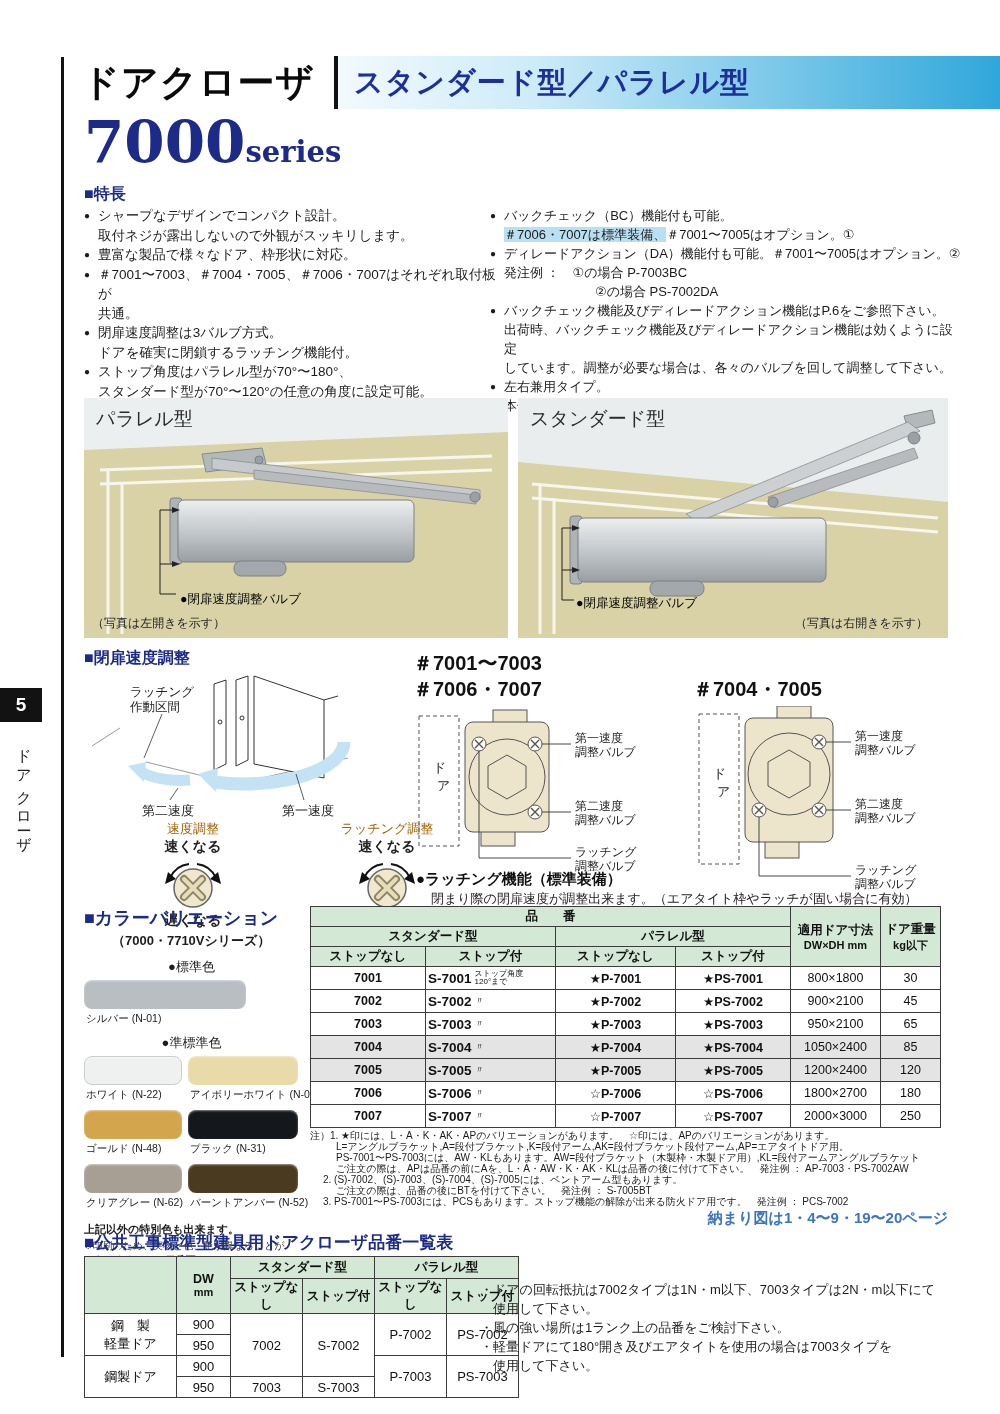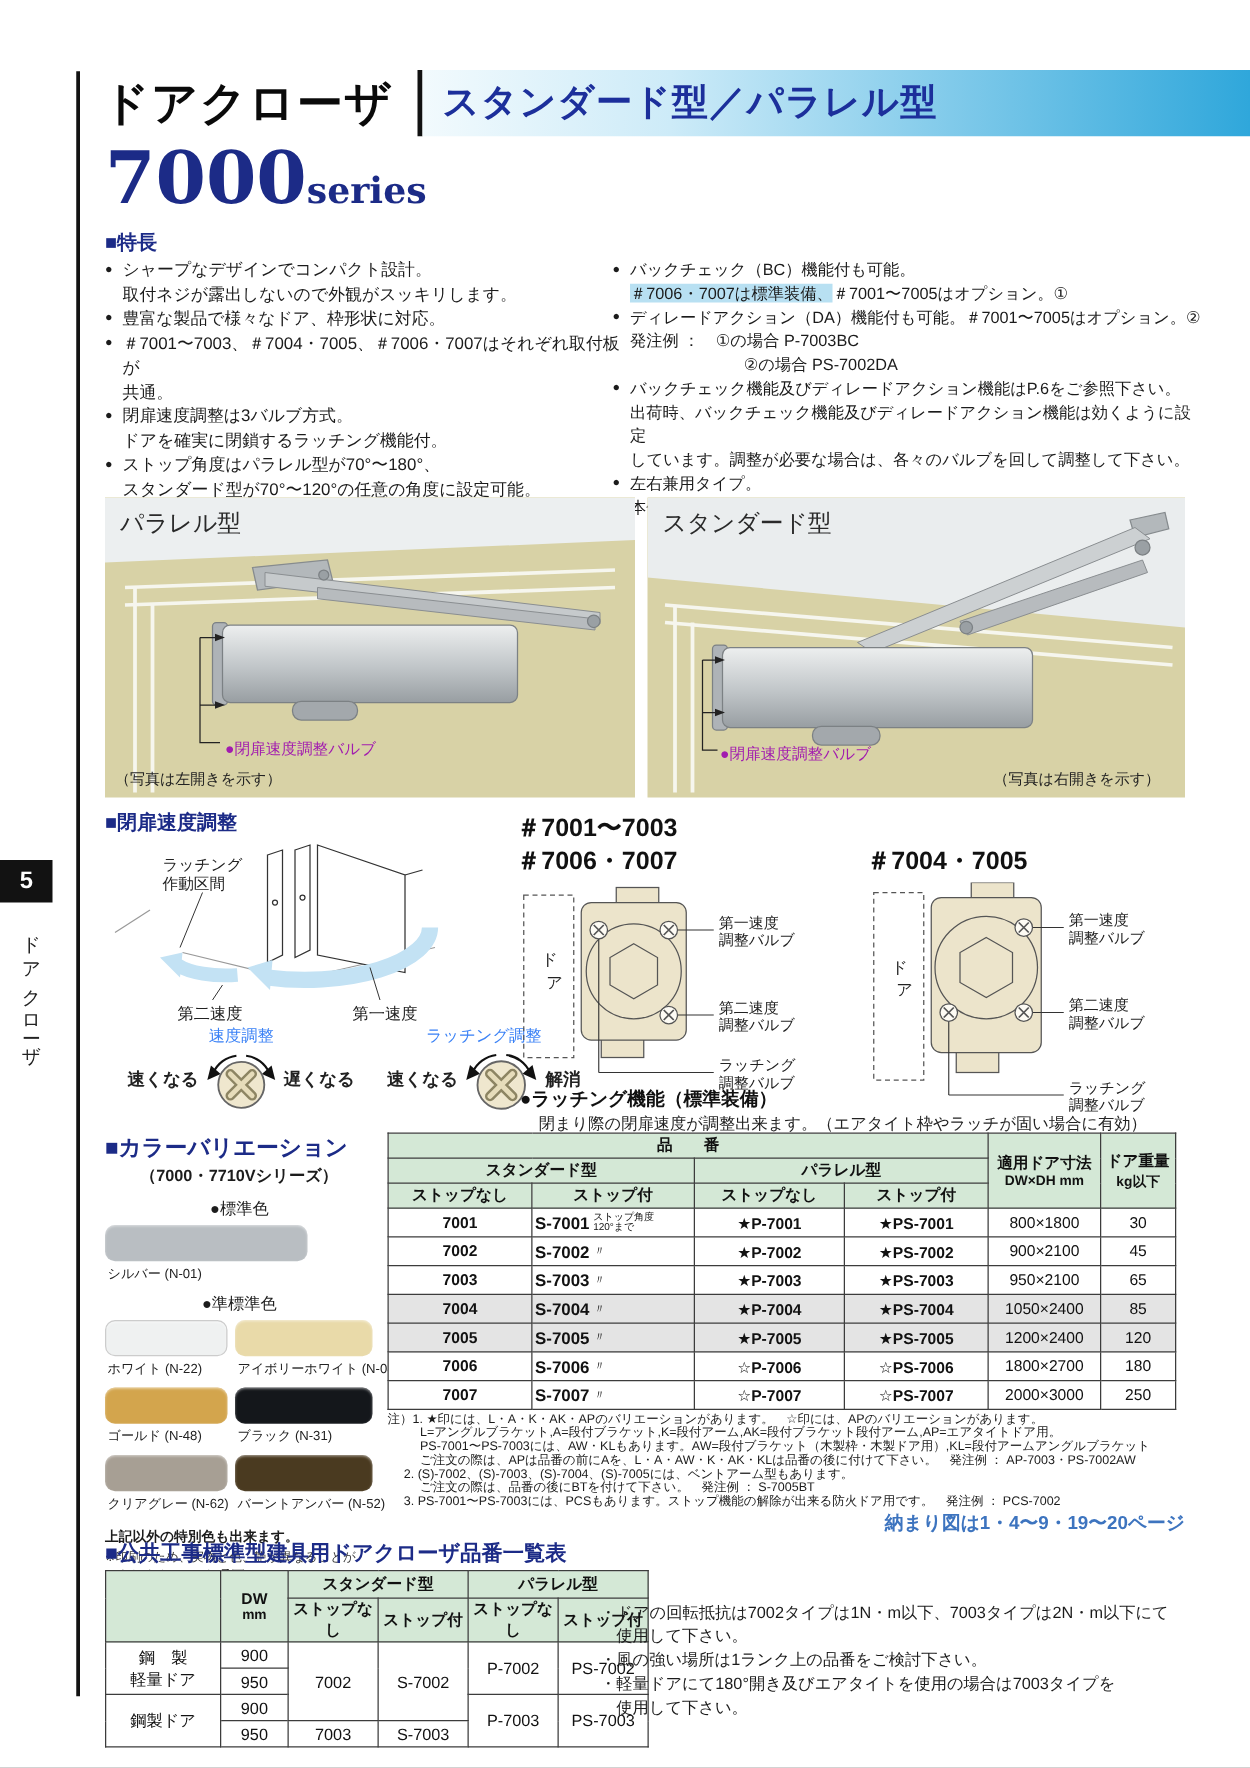--- a/index.html
+++ b/index.html
@@ -36,36 +36,36 @@
   .b-line{padding-left:14px;position:relative;}
   .b-line::before{content:"●";position:absolute;left:0;top:0;font-size:10px;}
   .c-line{padding-left:14px;}
   .hl{background:var(--hl);}
 
   .photo{position:absolute;width:424px;height:240px;background:var(--photobg);overflow:hidden;}
   .photo-l{left:84px;top:398px;}
   .photo-r{left:518px;top:398px;width:430px;}
   .photo svg{position:absolute;left:0;top:0;}
   .photo-label{position:absolute;top:8px;left:12px;font-size:19px;color:#2a2a2a;}
-  .valve-note{position:absolute;font-size:12.5px;color:#a21caf;}
+  .valve-note{position:absolute;font-size:12.5px;color:#000000;}
   .vn-l{left:96px;bottom:30px;}
   .vn-r{left:58px;bottom:26px;}
   .photo-caption{position:absolute;font-size:12px;color:#222;}
   .pc-l{left:8px;bottom:6px;}
   .pc-r{right:20px;bottom:6px;}
 
   .diag-svg{position:absolute;}
   .diag-svg text{fill:#222;}
   .door-swing{left:86px;top:670px;}
 
   .adjuster{position:absolute;text-align:center;}
   .adj1{left:102px;top:820px;width:182px;}
   .adj2{left:292px;top:820px;width:190px;}
-  .adj-title{font-size:13px;color:#3b82f6;margin-bottom:0;}
-  .adj-row{display:flex;align-items:center;justify-content:center;gap:2px;}
+  .adj-title{font-size:13px;color:#a16207;margin-bottom:0;}
+  .adj-row{display:flex;align-items:center;justify-content:center;gap:2px;flex-direction:column;}
   .adj-label{font-size:14px;font-weight:bold;color:#222;white-space:nowrap;}
 
   .vdiag{position:absolute;width:282px;}
   .vdiag-a{left:413px;top:650px;}
   .vdiag-b{left:693px;top:650px;}
   .vd-title{font-size:20px;font-weight:bold;color:#111;line-height:26px;}
   .vd-title.second{position:absolute;top:26px;}
   .vdiag svg{position:absolute;left:0;top:56px;}
 
   .latch-title{position:absolute;left:416px;top:870px;font-size:15px;font-weight:bold;color:#111;}

